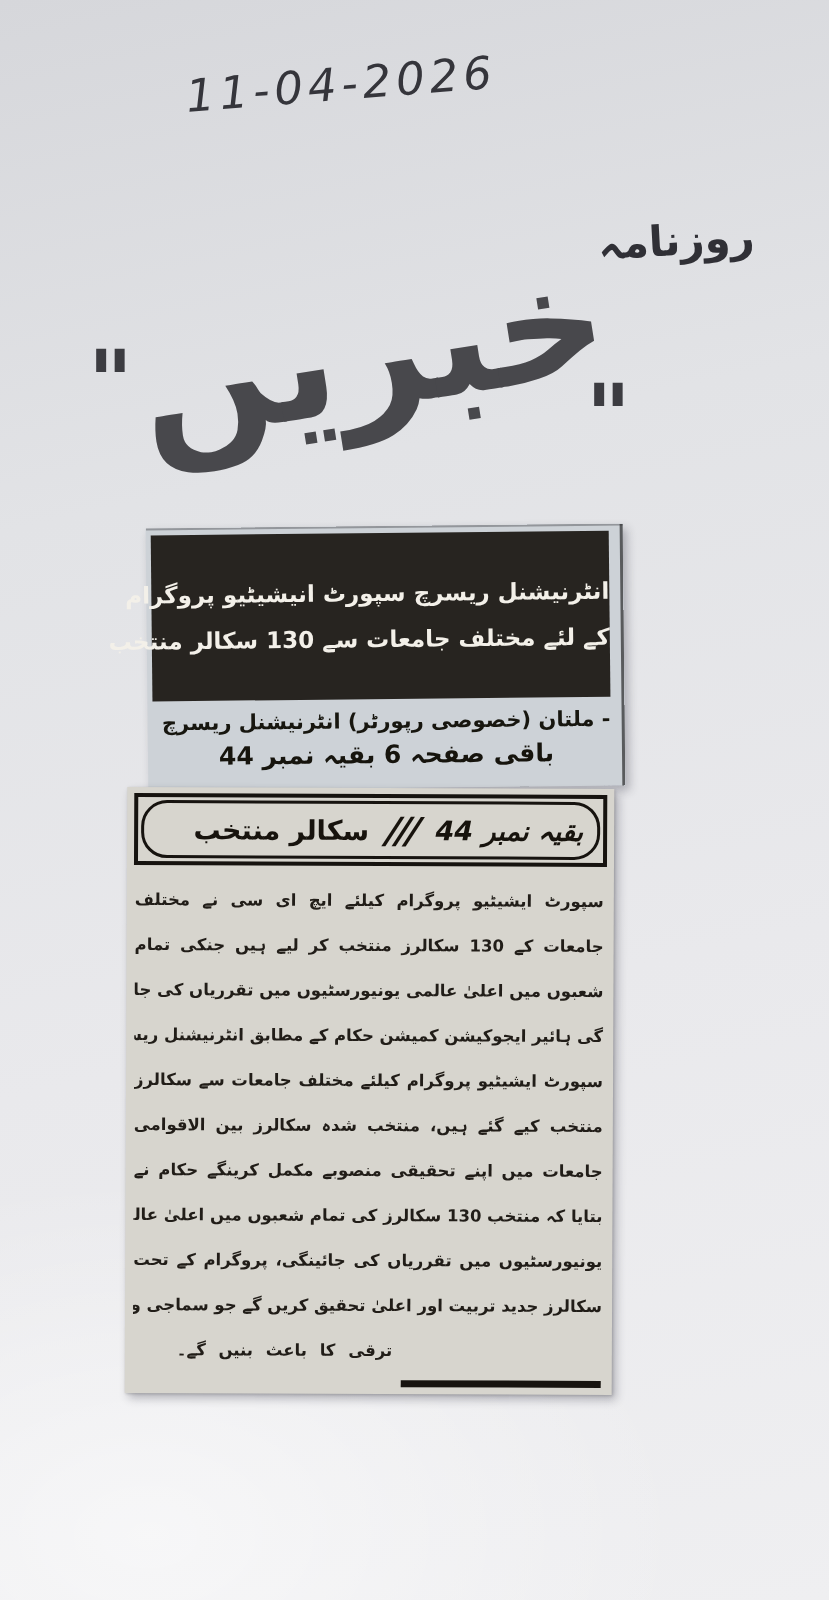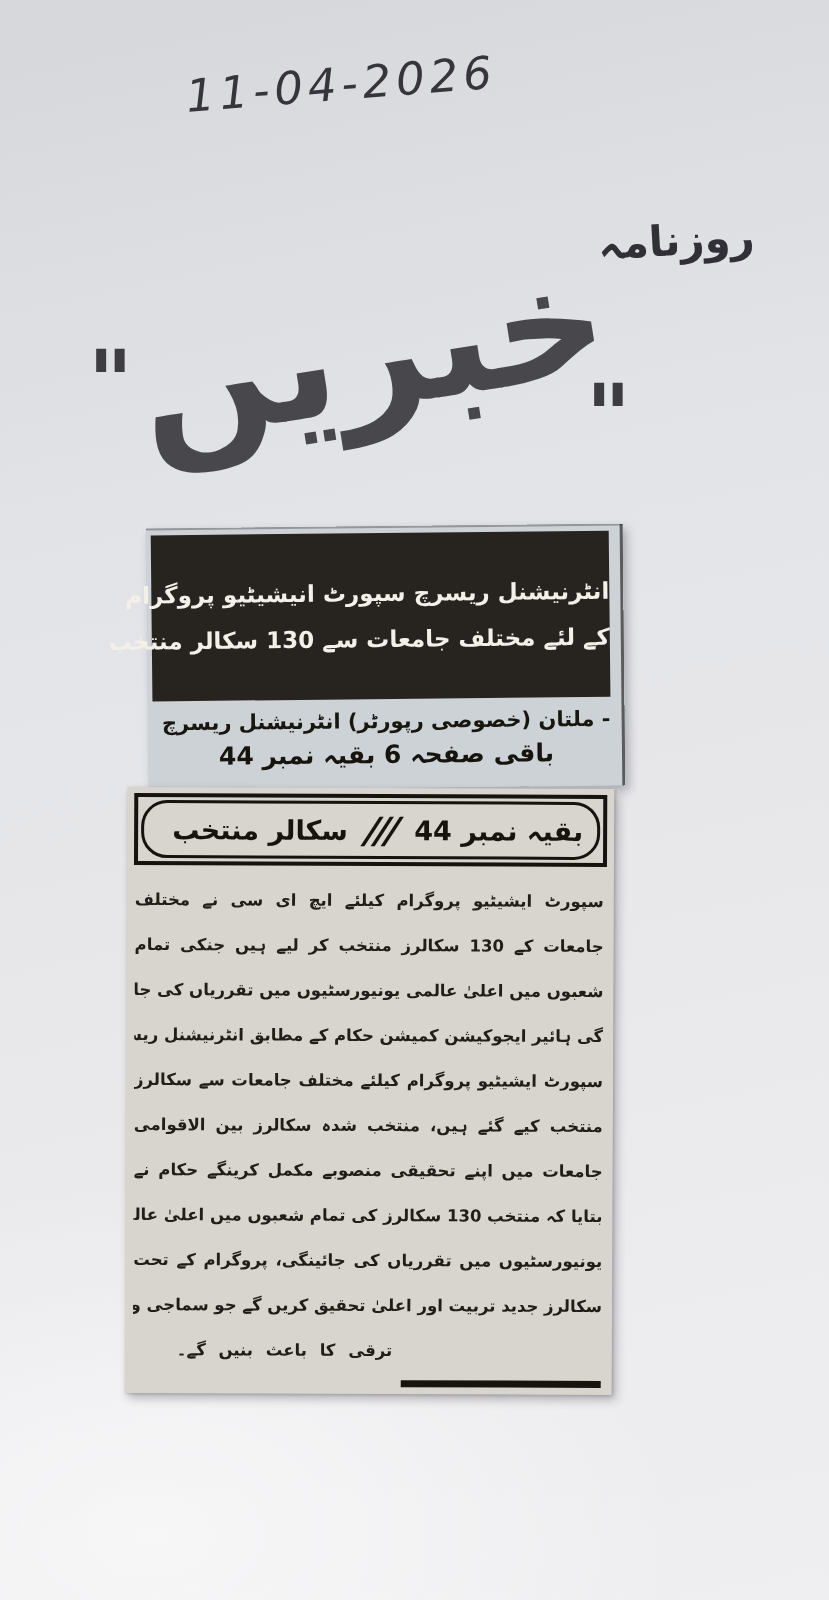--- a/index.html
+++ b/index.html
@@ -81,21 +81,21 @@
     border:4px solid #16130f;
     padding:3px;
   }
   .pill{
     border:3px solid #16130f;border-radius:26px;
     height:52px;direction:rtl;
     display:flex;align-items:center;gap:18px;
     padding:0 14px;
     font-size:27px;font-weight:bold;color:#17130d;
   }
-  .jref{white-space:nowrap;}
+  .jref{white-space:nowrap;font-style:italic;}
   .slashes{
     font-size:36px;font-weight:bold;font-style:italic;
     letter-spacing:-3px;transform:skewX(-8deg);
   }
   .slug{white-space:nowrap;}
   .body{
     padding:12px 10px 0 8px;direction:rtl;
     font-size:16.5px;font-weight:bold;color:#211d18;
   }
   .bline{

